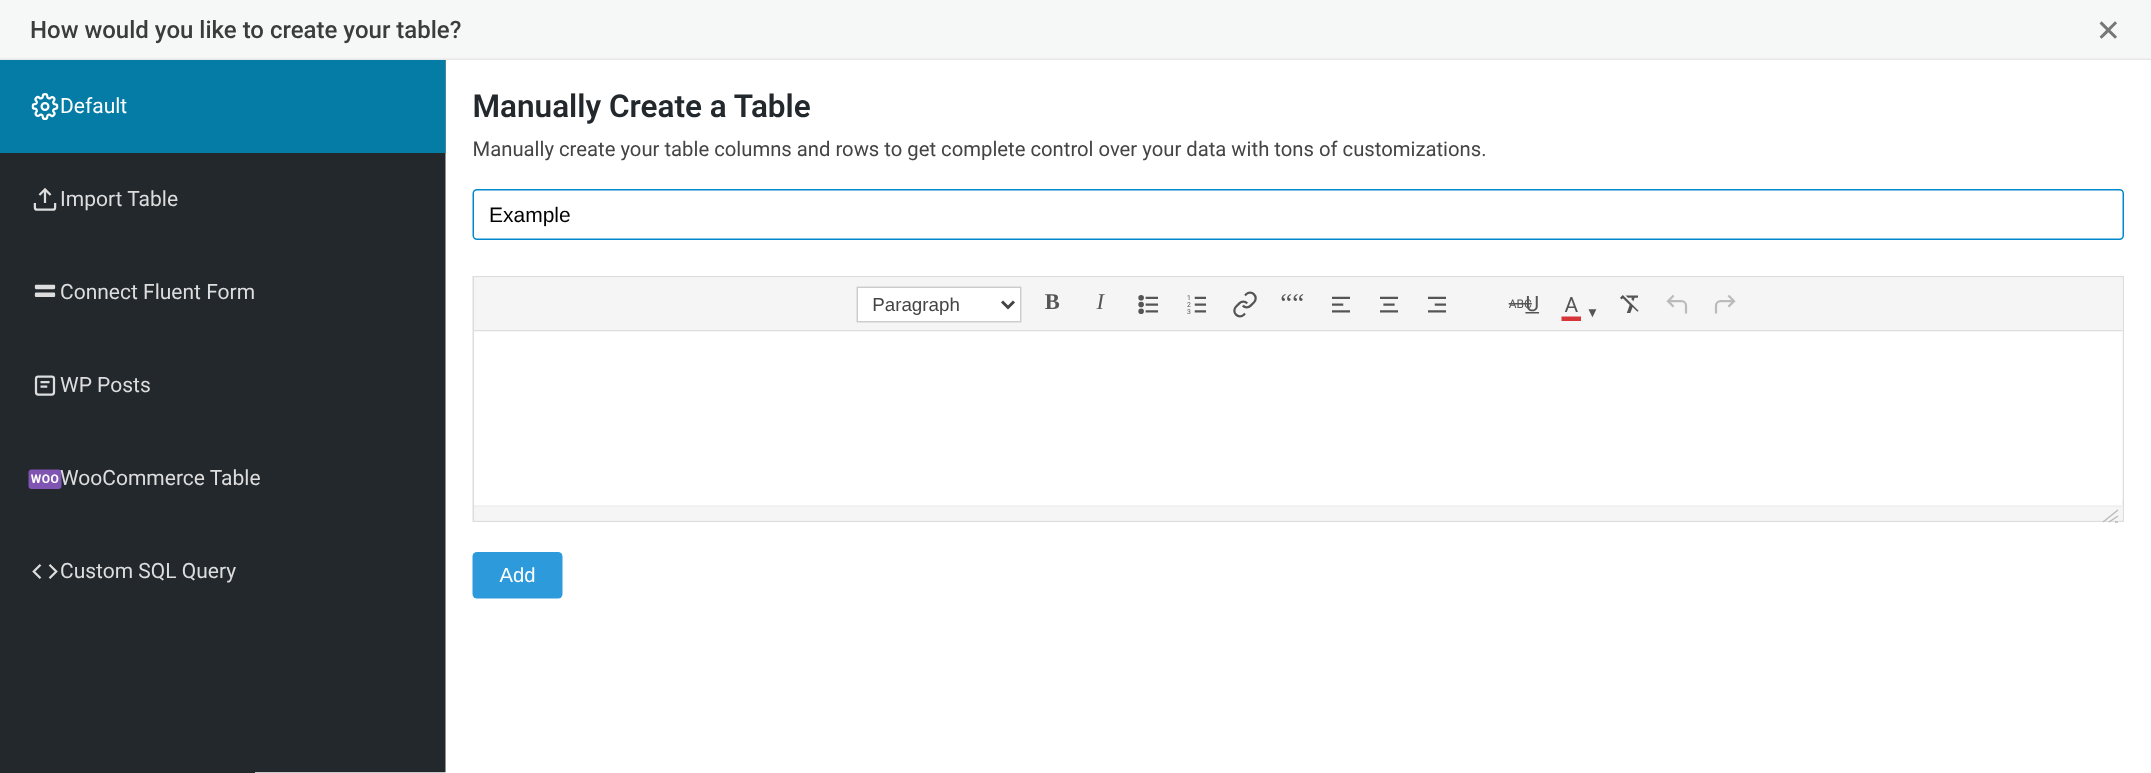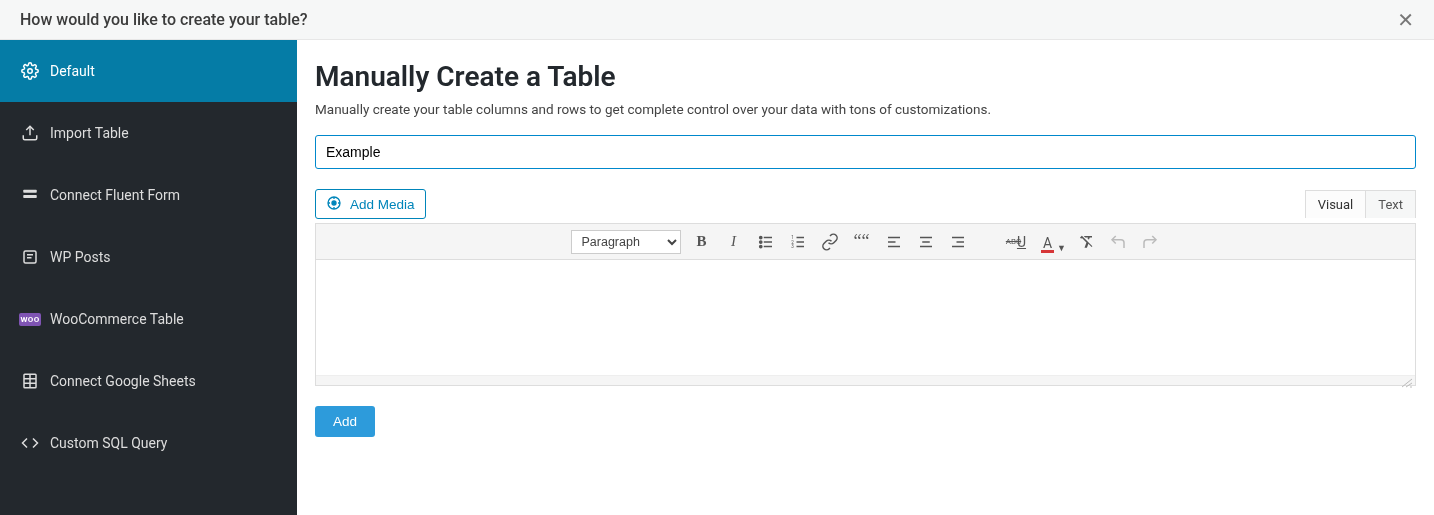--- a/index.html
+++ b/index.html
@@ -40,21 +40,21 @@
 }
 .sidebar {
   width: 297px;
   background: #23282d;
   color: #eee;
   padding-top: 0;
 }
 .sidebar-item {
   display: flex;
   align-items: center;
-  gap: 10px;
+  gap: 0;
   height: 62px;
   padding: 0 20px;
   color: #ddd;
   cursor: pointer;
 }
 .sidebar-item.active {
   background: #057ca6;
   color: #fff;
 }
 .sidebar-icon {
@@ -65,21 +65,21 @@
   justify-content: center;
   flex-shrink: 0;
 }
 .sidebar-icon svg { width: 18px; height: 18px; }
 .main {
   flex: 1;
   padding: 20px 18px 20px 18px;
   overflow: hidden;
 }
 .main-title {
-  font-size: 28px;
+  font-size: 21px;
   font-weight: 600;
   color: #23282d;
   margin-bottom: 8px;
 }
 .main-sub {
   font-size: 13.5px;
   color: #444;
   margin-bottom: 18px;
 }
 .field-label {
@@ -276,31 +276,20 @@
       <span>WP Posts</span>
     </div>
 
     <div class="sidebar-item">
       <span class="sidebar-icon">
         <span class="woo-badge">WOO</span>
       </span>
       <span>WooCommerce Table</span>
     </div>
 
-    <div class="sidebar-item">
-      <span class="sidebar-icon">
-        <svg viewBox="0 0 24 24" fill="none" stroke="currentColor" stroke-width="2">
-            <rect x="4" y="3" width="16" height="18" rx="1"></rect>
-            <line x1="4" y1="9" x2="20" y2="9"></line>
-            <line x1="4" y1="15" x2="20" y2="15"></line>
-            <line x1="12" y1="3" x2="12" y2="21"></line>
-          </svg>
-      </span>
-      <span>Connect Google Sheets</span>
-    </div>
 
 
     <div class="sidebar-item">
       <span class="sidebar-icon">
         <svg viewBox="0 0 24 24" fill="none" stroke="currentColor" stroke-width="2">
             <polyline points="16 18 22 12 16 6"></polyline>
             <polyline points="8 6 2 12 8 18"></polyline>
           </svg>
       </span>
       <span>Custom SQL Query</span>
@@ -308,36 +297,20 @@
 
   </div>
 
   <div class="main">
     <h2 class="main-title">Manually Create a Table</h2>
     <p class="main-sub">Manually create your table columns and rows to get complete control over your data with tons of customizations.</p>
 
     <input type="text" class="text-input" value="Example" style="">
 
 
-    <div class="editor-row">
-      <button class="add-media-btn">
-        <span>
-          <svg viewBox="0 0 24 24" fill="none" stroke="#0085ba" stroke-width="2">
-              <circle cx="12" cy="12" r="9"></circle>
-              <circle cx="12" cy="12" r="3" fill="#0085ba"></circle>
-              <path d="M12 3v3M12 18v3M3 12h3M18 12h3"></path>
-            </svg>
-        </span>
-        <span>Add Media</span>
-      </button>
-      <div class="editor-tabs">
-        <div class="editor-tab active">Visual</div>
-        <div class="editor-tab">Text</div>
-      </div>
-    </div>
 
     <div class="editor-shell">
       <div class="toolbar">
         <select class="format-select">
           <option>Paragraph</option>
         </select>
         <span class="tbtn">
             <b style="font-size:15px;font-family:serif">B</b>
           </span>
         <span class="tbtn">

